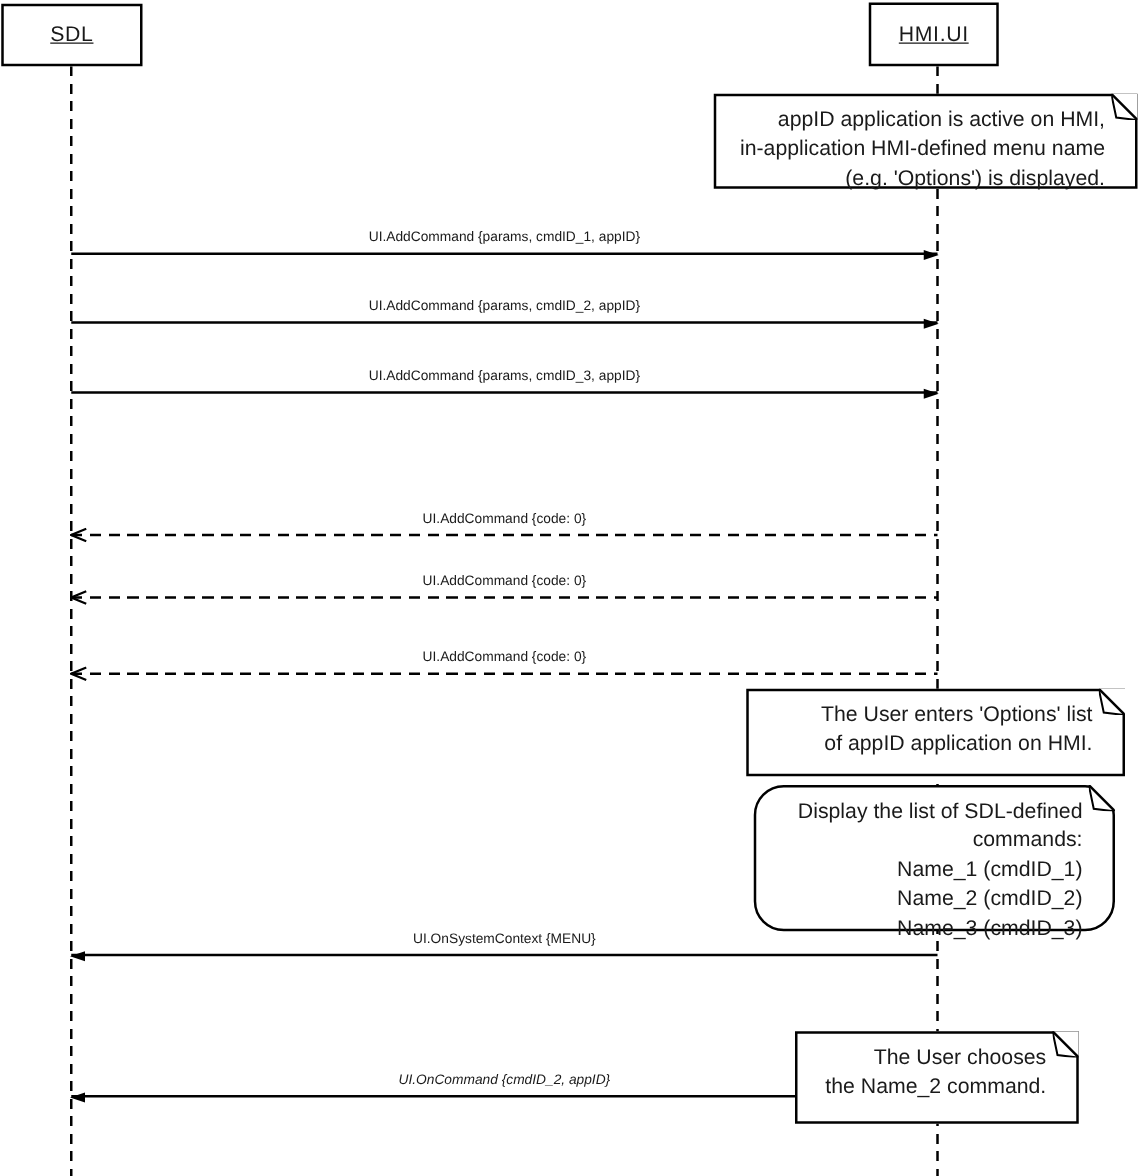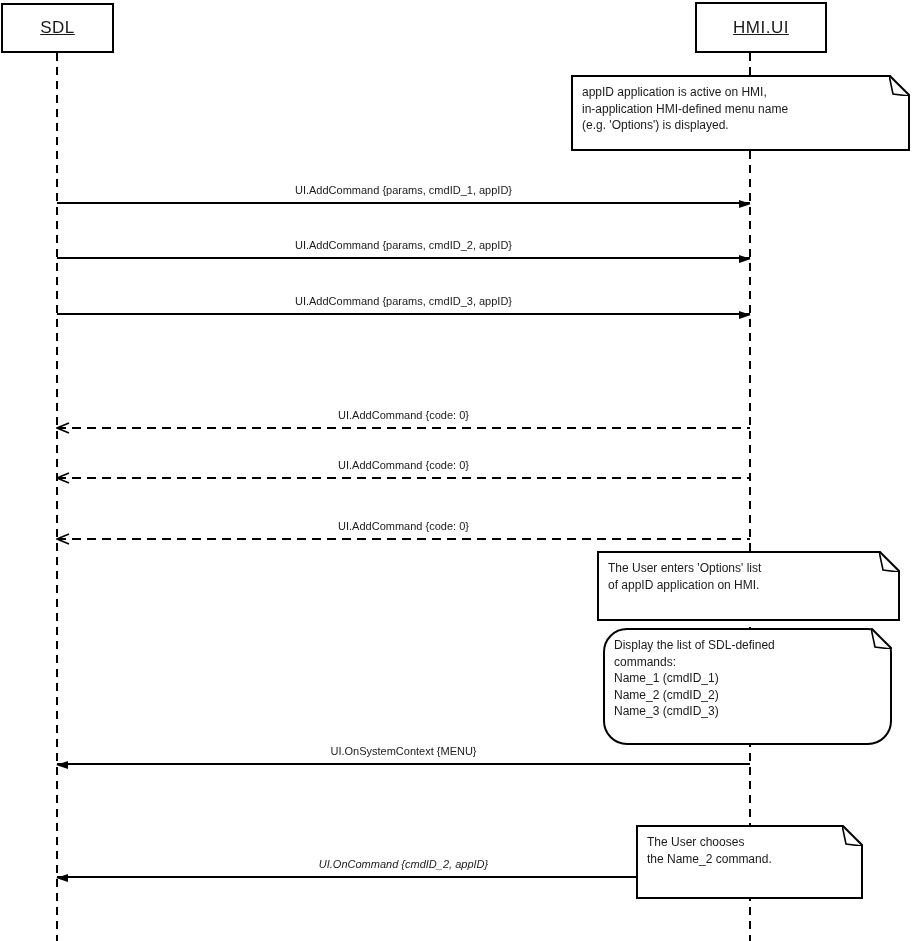--- a/index.html
+++ b/index.html
@@ -98,40 +98,41 @@
     box-sizing: border-box;
     border: 2px solid #000;
     background: #fff;
     z-index: 3;
   }
   .note-text {
     position: absolute;
     left: 9px;
     top: 7px;
     right: 24px;
-    font-size: 12px;
+    font-size: 17px;
     line-height: 1.38;
     color: #1a1a1a;
     white-space: pre-wrap;
+    text-align: right;
   }
   .fold {
     position: absolute;
     top: -2px;
     right: -2px;
   }
 </style>
 </head>
 <body>
 
 <div class="canvas">
 
   <div class="actor" style="left:1px; top:3px; width:113px; height:50px;">
     <span>SDL</span>
   </div>
-  <div class="actor" style="left:695px; top:2px; width:132px; height:51px;">
+  <div class="actor" style="left:695px; top:2px; width:104px; height:51px;">
     <span>HMI.UI</span>
   </div>
 
   <div class="lifeline" style="left:56px; top:53px; height:888px;"></div>
   <div class="lifeline" style="left:749px; top:53px; height:888px;"></div>
 
   <div class="msg" style="top:178px;">
     <div class="msg-label">UI.AddCommand {params, cmdID_1, appID}</div>
     <div class="msg-line solid">
       <span class="arrow-right-filled"></span>

